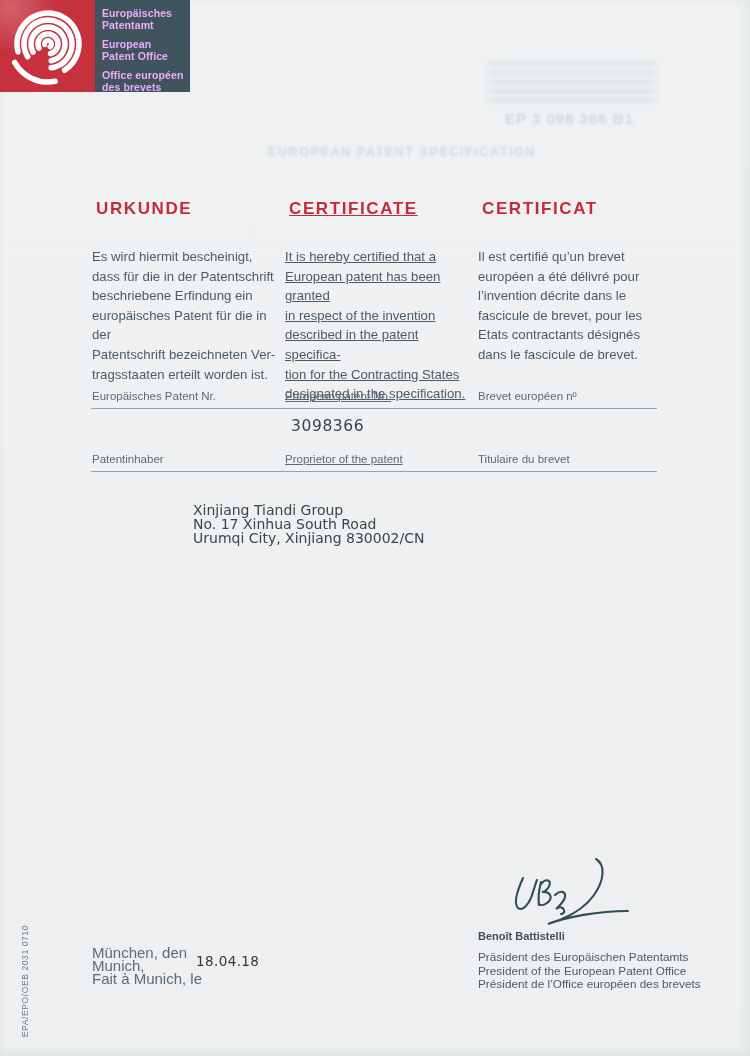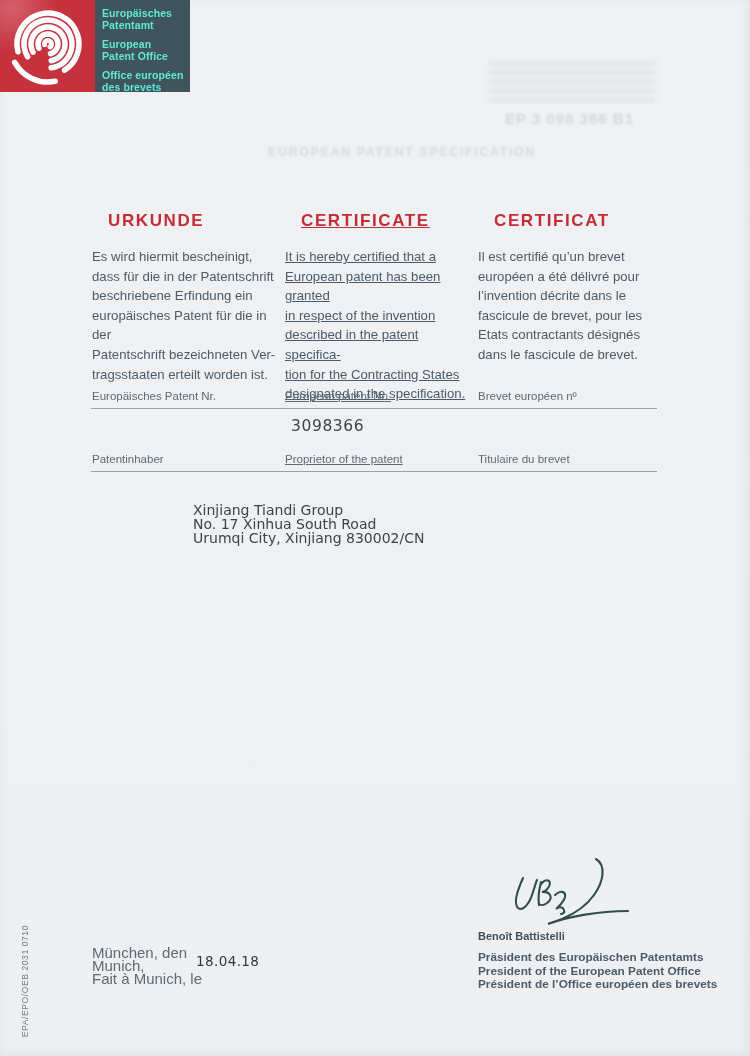--- a/index.html
+++ b/index.html
@@ -9,52 +9,52 @@
   }
   html,body{margin:0;padding:0;}
   body{background:var(--paper);font-family:"Liberation Sans",sans-serif;}
   .page{position:relative;width:750px;height:1056px;overflow:hidden;
         background:linear-gradient(180deg,#eff1f2 0%,#eef0f1 55%,#edeff0 100%);
         box-shadow:inset -4px 0 10px rgba(60,70,80,.04), inset 0 -4px 10px rgba(60,70,80,.04);}
   
   .logo-band{position:absolute;left:0;top:0;height:92px;display:flex;}
   .logo-red{width:95px;height:92px;background:radial-gradient(circle at 12% 8%,#d4606b 0%,var(--logo-red) 38%);}
   .logo-red svg{display:block;}
-  .logo-slate{width:95px;height:92px;background:var(--logo-slate);color:#5eead4;
+  .logo-slate{width:95px;height:92px;background:var(--logo-slate);color:#f0abfc;
               box-sizing:border-box;padding:7px 2px 0 7px;}
   .org-name{font-size:10.5px;font-weight:bold;line-height:12px;white-space:pre-line;margin-bottom:7px;letter-spacing:.1px;}
   
   .ghost-block{position:absolute;left:488px;top:62px;width:168px;height:42px;opacity:.5;
     background:repeating-linear-gradient(180deg,#ccd5da 0 4px,rgba(0,0,0,0) 4px 9px);
     filter:blur(2px);}
   .ghost-text{position:absolute;color:#ccd4d9;filter:blur(1.2px);font-weight:bold;white-space:nowrap;}
   .ghost-pn{left:505px;top:110px;font-size:15px;letter-spacing:1px;opacity:.85;}
   .ghost-title{left:268px;top:145px;font-size:12.5px;letter-spacing:1.6px;opacity:.8;}
   
   .c1{left:92px;} .c2{left:285px;text-decoration:underline;} .c3{left:478px;}
-  .hdr{position:absolute;top:195px;width:190px;margin:16px;font-size:17px;font-weight:bold;
+  .hdr{position:absolute;top:195px;width:190px;margin:4px;font-size:17px;font-weight:bold;
        letter-spacing:1.6px;color:var(--accent-red);}
   .para{position:absolute;top:247px;width:188px;font-size:13.2px;line-height:19.6px;
         color:var(--body-text);white-space:pre-line;font-weight:500;}
   .lab{position:absolute;width:190px;font-size:11.5px;color:var(--label-text);}
   .row1 .lab{top:390px;} .row2 .lab{top:453px;}
   .rule{position:absolute;left:91px;width:566px;height:1px;background:var(--rule);}
   .rule1{top:408px;} .rule2{top:471px;}
   
   .typed{font-family:"DejaVu Sans","Liberation Sans",sans-serif;color:var(--typed-text);}
   .patent-no{position:absolute;left:291px;top:417px;font-size:15.5px;letter-spacing:.6px;}
   .address{position:absolute;left:193px;top:503px;font-size:14px;line-height:14.2px;white-space:pre-line;}
   .date{position:absolute;left:196px;top:953px;font-size:13.5px;letter-spacing:.4px;color:#34383b;}
   
   .place{position:absolute;left:92px;top:946px;font-size:15px;line-height:13.2px;
          color:var(--label-text);white-space:pre-line;}
   .sig-svg{position:absolute;left:498px;top:853px;}
   .sig-name{position:absolute;left:478px;top:930px;font-size:11px;font-weight:bold;color:#41505c;}
   .sig-titles{position:absolute;left:478px;top:951px;font-size:11.8px;line-height:13.5px;
-              color:var(--body-text);white-space:pre-line;font-weight:bold;}
+              color:var(--body-text);white-space:pre-line;}
   
   .edge-code{position:absolute;left:20px;top:925px;writing-mode:vertical-rl;transform:rotate(180deg);
              font-size:8.5px;letter-spacing:.6px;color:#6d7b87;}
 </style>
 </head>
 <body>
 
 <div class="page">
 
   <header class="logo-band">

